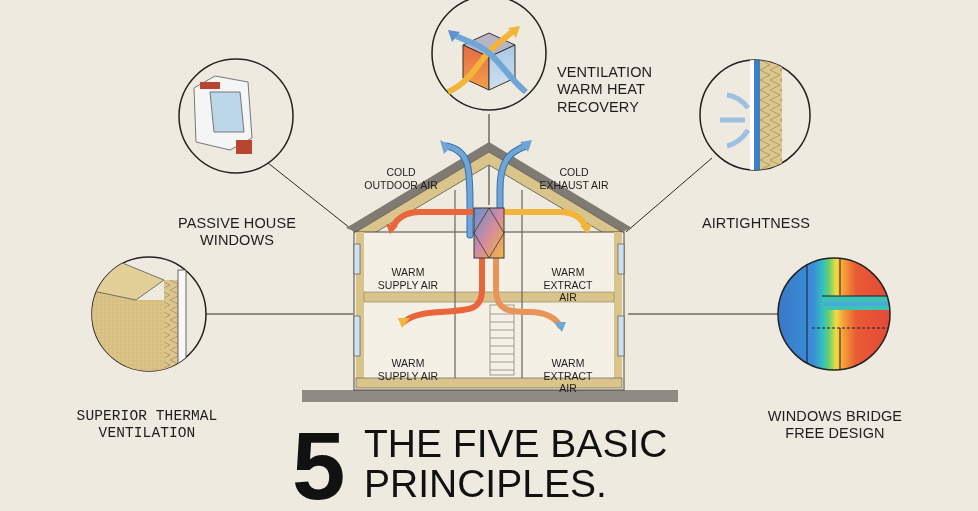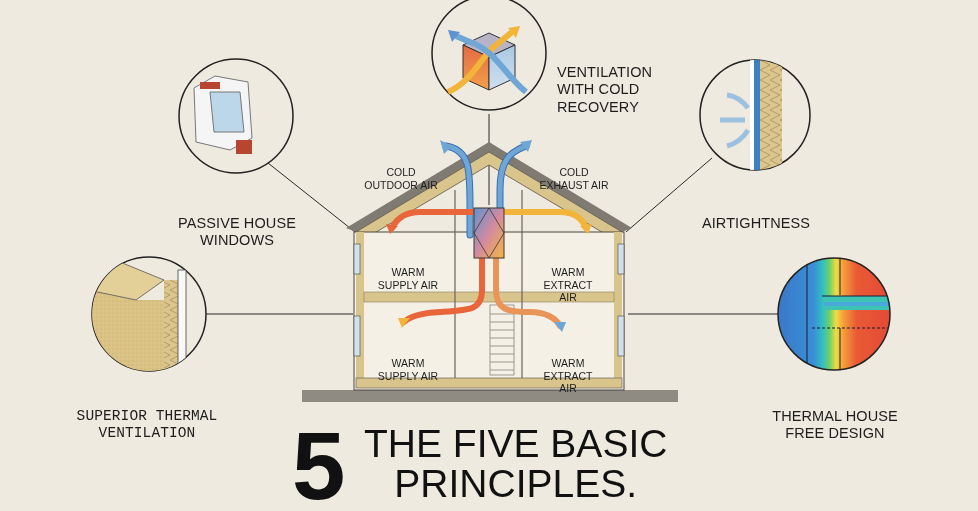--- a/index.html
+++ b/index.html
@@ -3,21 +3,21 @@
 <meta charset="utf-8">
 <style>
   html,body{margin:0;padding:0;}
   body{width:978px;height:511px;background:#efeadf;position:relative;overflow:hidden;font-family:"Liberation Sans","DejaVu Sans",sans-serif;color:#1b1b1b;}
   .diagram{position:absolute;left:0;top:0;width:978px;height:511px;}
   .lbl{position:absolute;font-weight:400;text-align:center;line-height:1.2;color:#1e1e1e;margin-top:28px;}
   .lbl span{display:block;}
   .big{font-size:14.5px;letter-spacing:0.1px;}
   .small{font-size:10.5px;}
   .title-num{position:absolute;left:292px;top:418px;font-size:96px;font-weight:700;line-height:1;color:#111;}
-  .title-text{position:absolute;left:364px;top:424px;font-size:39px;font-weight:400;line-height:1.02;color:#111;text-align:center;}
+  .title-text{position:absolute;left:364px;top:424px;font-size:39px;font-weight:400;line-height:1.02;color:#111;}
   .title-text span{display:block;}
 </style>
 </head>
 <body>
 
 <svg class="diagram" viewBox="0 0 978 511" xmlns="http://www.w3.org/2000/svg">
   <defs>
     <linearGradient id="hrv" x1="0" y1="0" x2="1" y2="1">
       <stop offset="0" stop-color="#5f93cf"></stop>
       <stop offset="0.5" stop-color="#d38aa0"></stop>
@@ -178,36 +178,36 @@
       <line x1="840" y1="328" x2="840" y2="370" stroke="#1a1a3a" stroke-width="1"></line>
       <line x1="822" y1="296" x2="890" y2="296" stroke="#1a1a3a" stroke-width="1"></line>
       <line x1="812" y1="328" x2="890" y2="328" stroke="#1a1a3a" stroke-width="1" stroke-dasharray="3,2"></line>
     </g>
     <circle cx="834" cy="314" r="56" fill="none" stroke="#222" stroke-width="1.5"></circle>
   </g>
 </svg>
 
 <div class="lbl big" style="left:557px;top:36px;text-align:left;">
   <span>VENTILATION</span>
-  <span>WITH COLD</span>
+  <span>WARM HEAT</span>
   <span>RECOVERY</span>
 </div>
 <div class="lbl big" style="left:157px;top:187px;width:160px;">
   <span>PASSIVE HOUSE</span>
   <span>WINDOWS</span>
 </div>
 <div class="lbl big" style="left:695px;top:187px;width:122px;">
   <span>AIRTIGHTNESS</span>
 </div>
 <div class="lbl big" style="left:62px;top:380px;width:170px;font-family:Liberation Mono, monospace;">
   <span>SUPERIOR THERMAL</span>
   <span>VENTILATION</span>
 </div>
 <div class="lbl big" style="left:755px;top:380px;width:160px;">
-  <span>THERMAL HOUSE</span>
+  <span>WINDOWS BRIDGE</span>
   <span>FREE DESIGN</span>
 </div>
 
 <div class="lbl small" style="left:364px;top:138px;width:74px;">
   <span>COLD</span>
   <span>OUTDOOR AIR</span>
 </div>
 <div class="lbl small" style="left:534px;top:138px;width:80px;">
   <span>COLD</span>
   <span>EXHAUST AIR</span>

